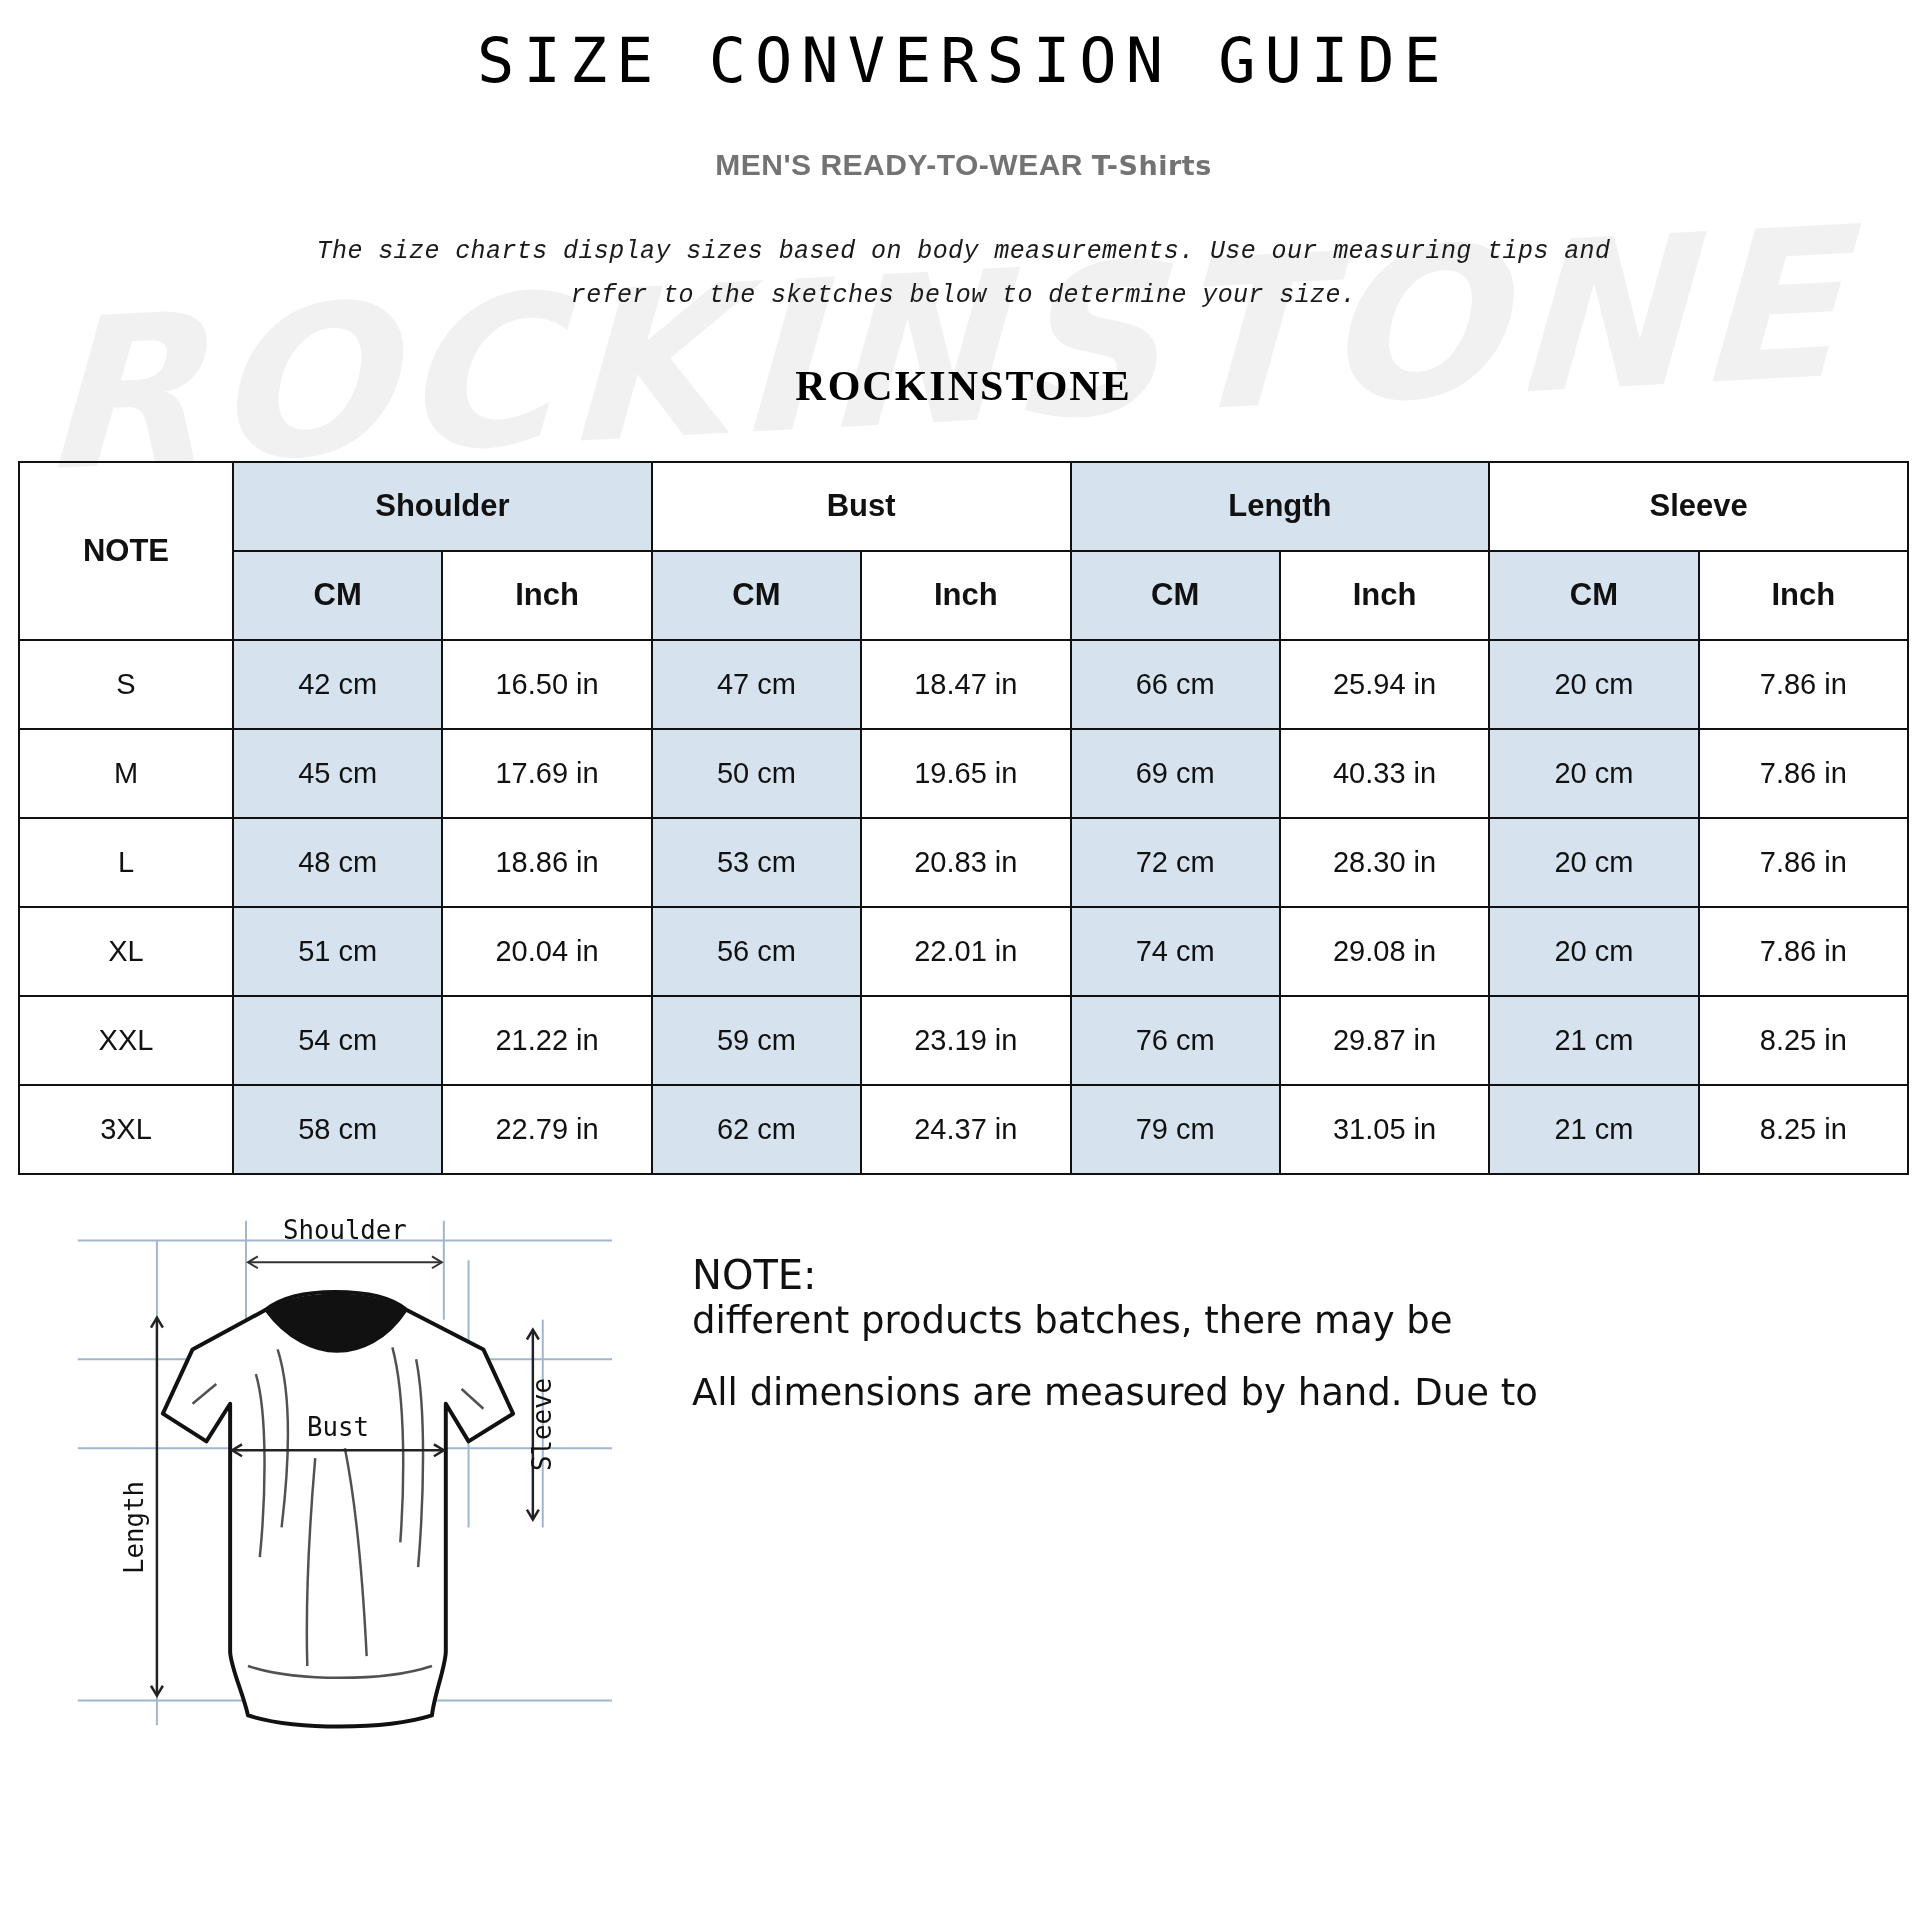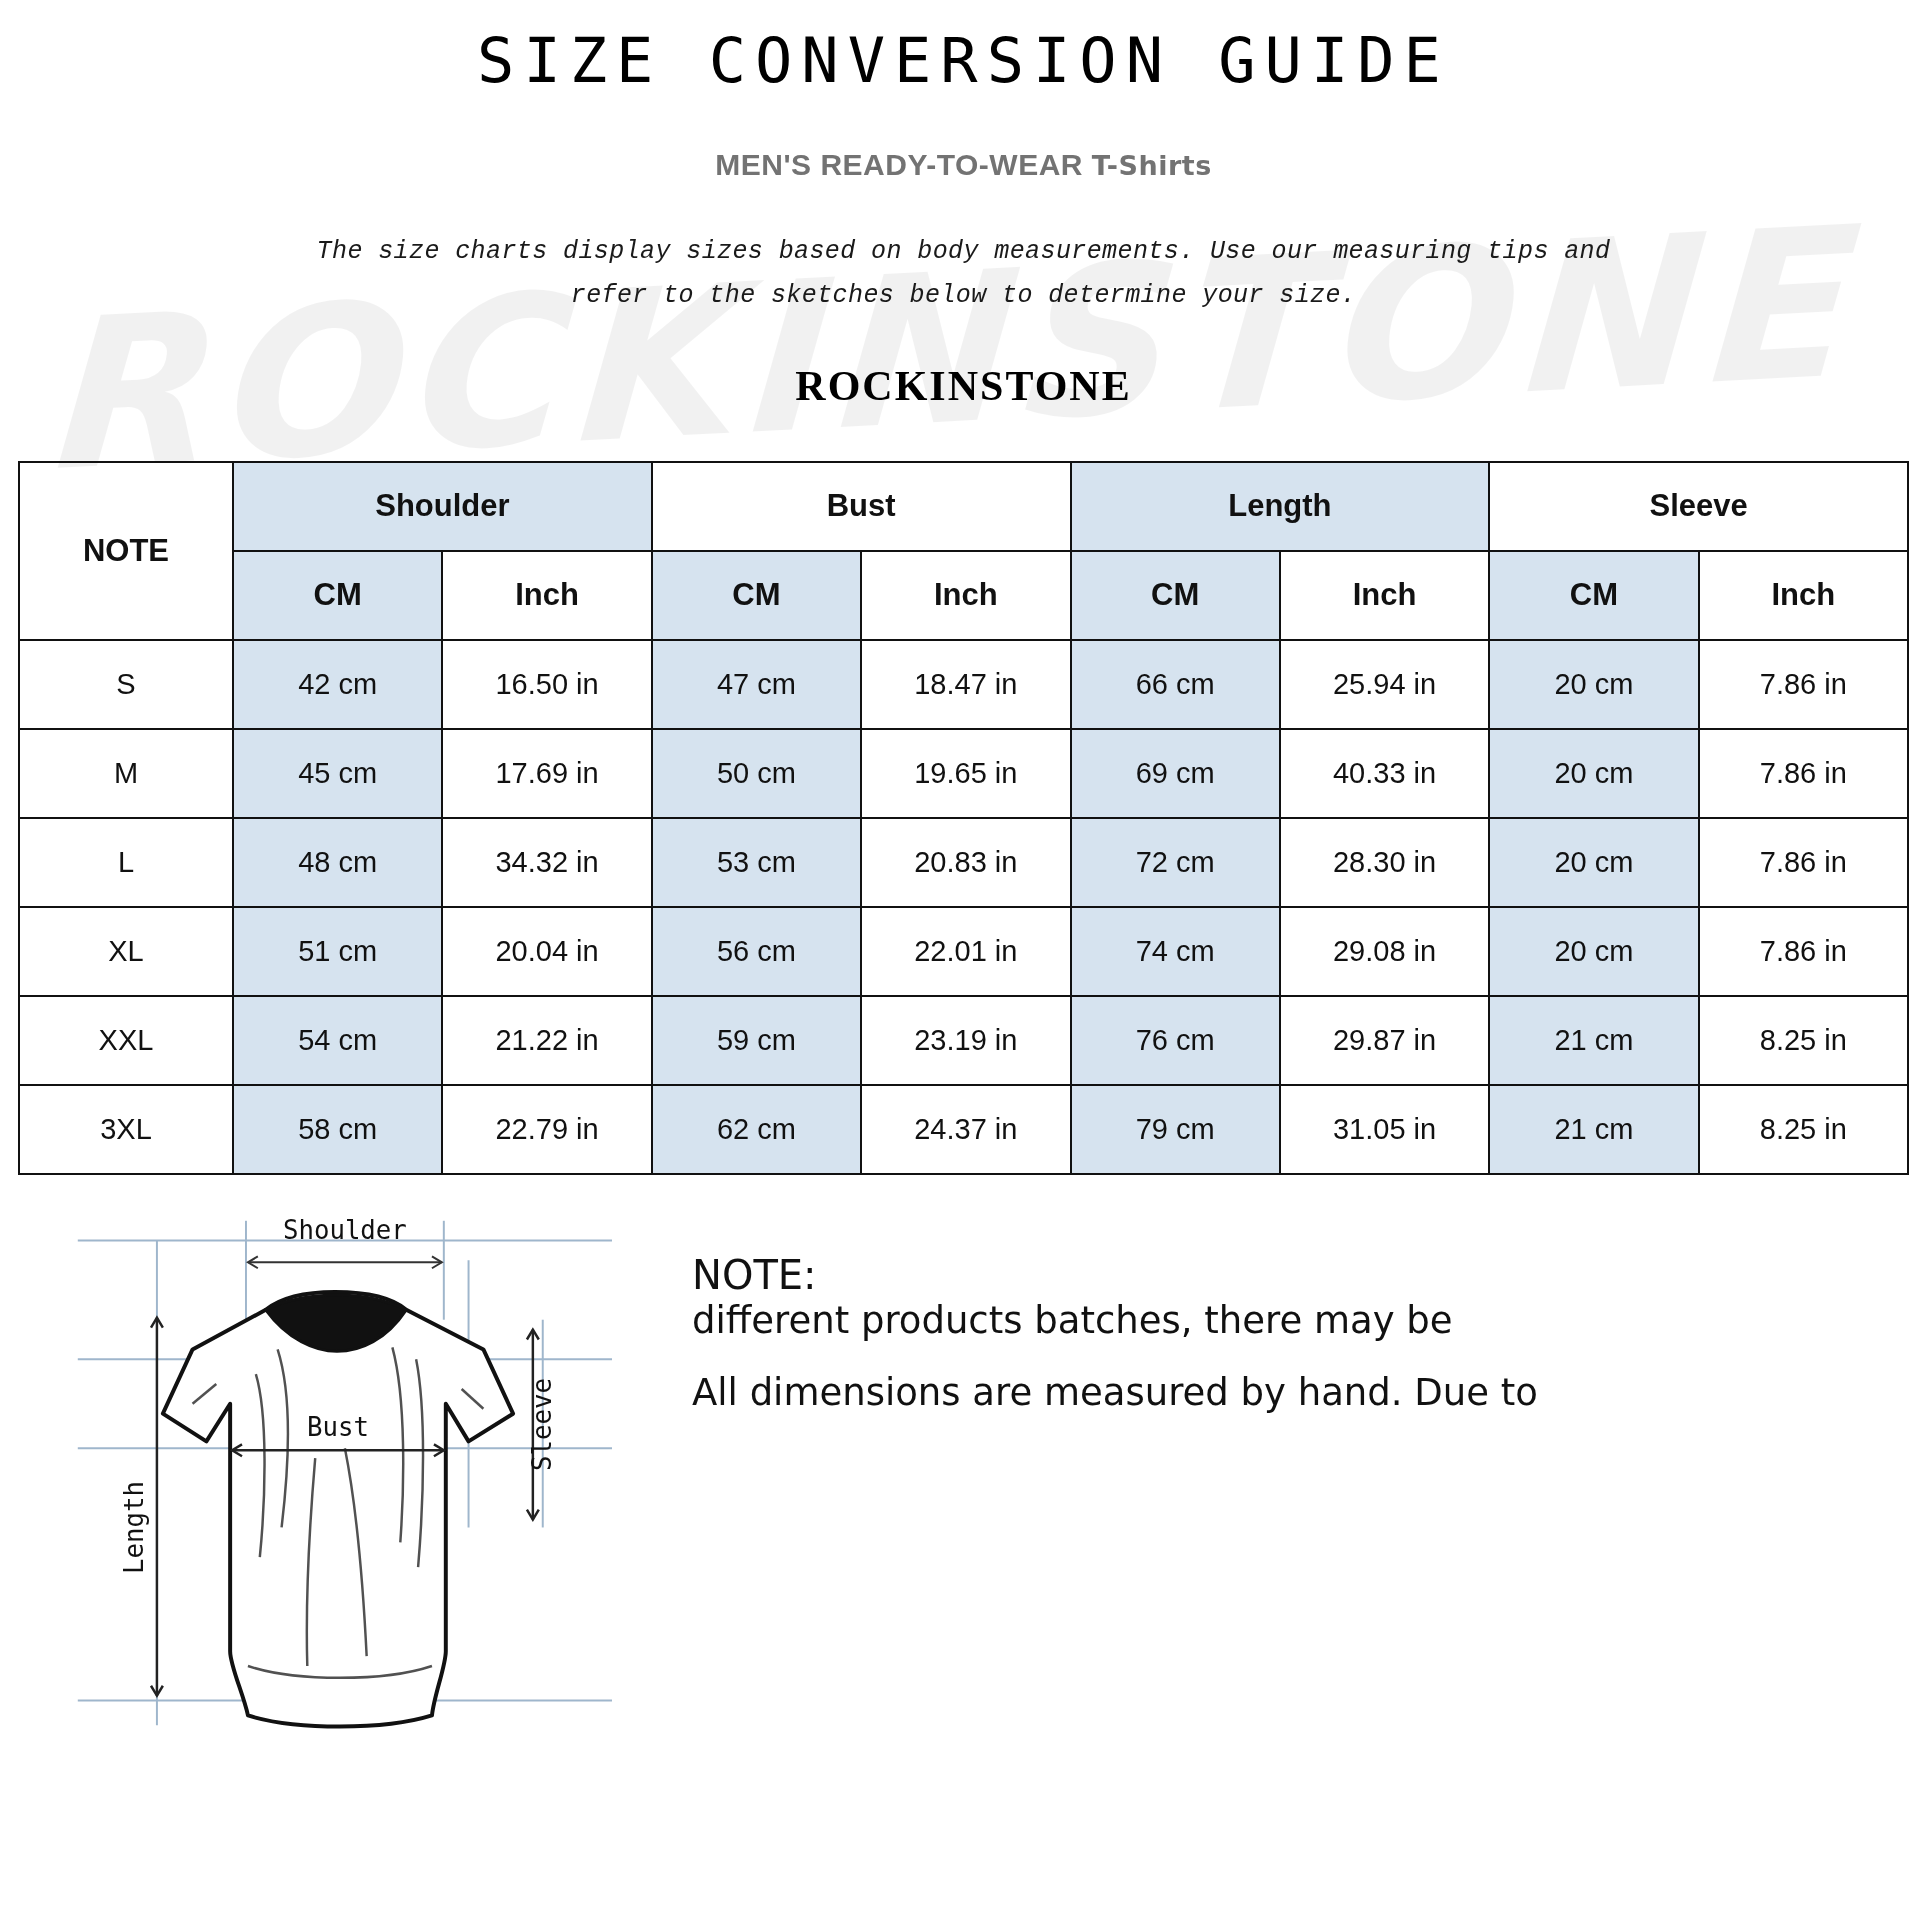--- a/index.html
+++ b/index.html
@@ -209,21 +209,21 @@
         <td>19.65 in</td>
         <td class="tint">69 cm</td>
         <td>40.33 in</td>
         <td class="tint">20 cm</td>
         <td>7.86 in</td>
       </tr>
 
       <tr>
         <td class="size-label">L</td>
         <td class="tint">48 cm</td>
-        <td>34.32 in</td>
+        <td>18.86 in</td>
         <td class="tint">53 cm</td>
         <td>20.83 in</td>
         <td class="tint">72 cm</td>
         <td>28.30 in</td>
         <td class="tint">20 cm</td>
         <td>7.86 in</td>
       </tr>
 
       <tr>
         <td class="size-label">XL</td>

